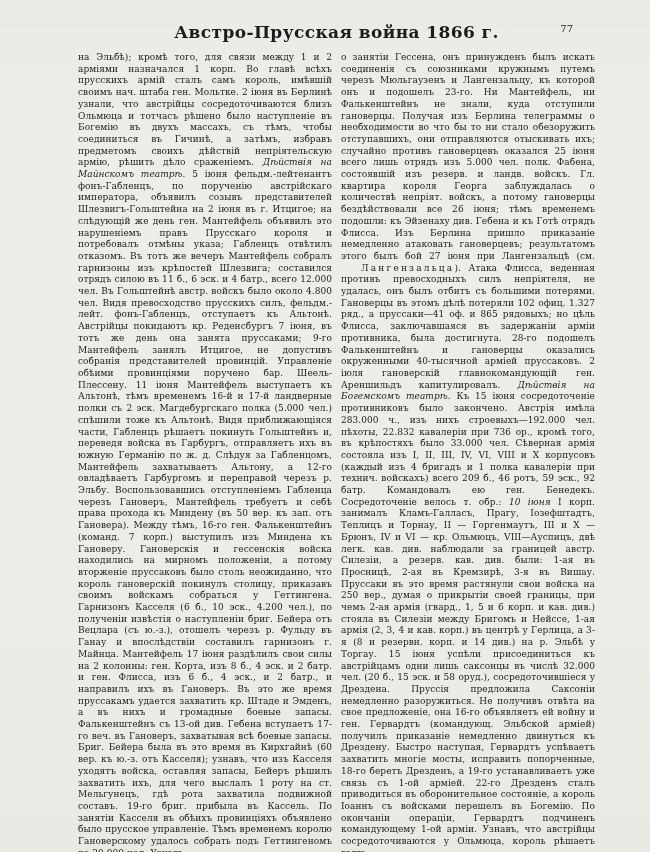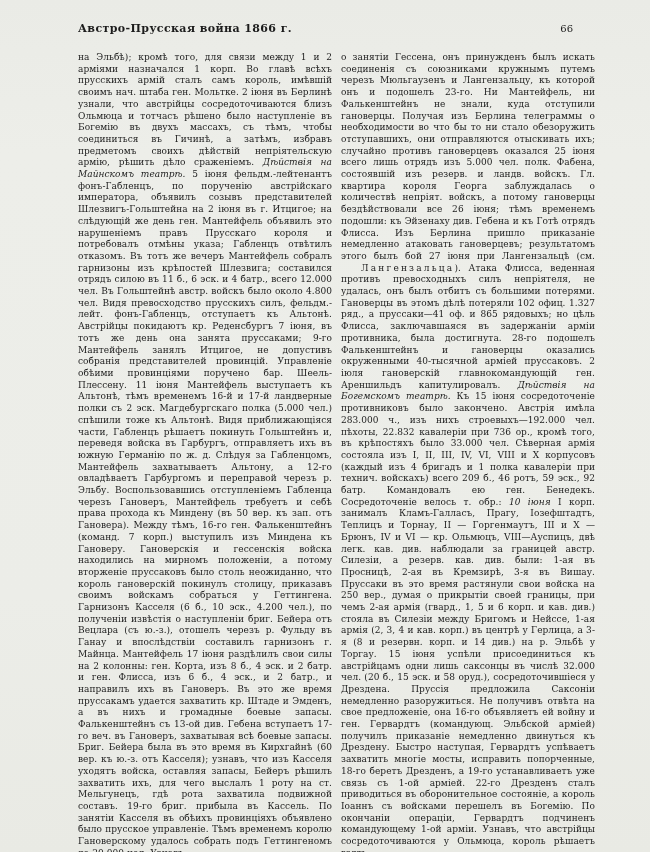--- a/index.html
+++ b/index.html
@@ -21,22 +21,22 @@
     position: relative;
     width: 650px; height: 852px;
     padding-top: 22px;
   }
   .header {
     position: relative;
     margin: 0 55px 0 78px;
     height: 18px;
   }
   .running-title {
-    text-align: left;
-    font-size: 11px;
+    text-align: center;
+    font-size: 17px;
     font-weight: bold;
     letter-spacing: 0.4px;
     white-space: nowrap;
   }
   .page-number {
     position: absolute;
     top: 1px;
     right: 22px;
     font-size: 10px;
   }
@@ -57,19 +57,19 @@
   .run-normal { font-style: normal; }
   .run-italic { font-style: italic; }
   .run-spaced { letter-spacing: 2.2px; margin-left: 20px; }
 </style>
 </head>
 <body>
 
 <div class="page">
   <div class="header">
     <div class="running-title">Австро-Прусская война 1866 г.</div>
-    <div class="page-number">66</div>
+    <div class="page-number">77</div>
   </div>
   <div class="columns">
     <div class="col"><span class="run-normal">на Эльбѣ); кромѣ того, для связи между 1 и 2 арміями назначался 1 корп. Во главѣ всѣхъ прусскихъ армій сталъ самъ король, имѣвшій своимъ нач. штаба ген. Мольтке. 2 іюня въ Берлинѣ узнали, что австрійцы сосредоточиваются близъ Ольмюца и тотчасъ рѣшено было наступленіе въ Богемію въ двухъ массахъ, съ тѣмъ, чтобы соединиться въ Гичинѣ, а затѣмъ, избравъ предметомъ своихъ дѣйствій непріятельскую армію, рѣшить дѣло сраженіемъ. </span><span class="run-italic">Дѣйствія на Майнскомъ театрѣ.</span><span class="run-normal"> 5 іюня фельдм.-лейтенантъ фонъ-Габленцъ, по порученію австрійскаго императора, объявилъ созывъ представителей Шлезвигъ-Гольштейна на 2 іюня въ г. Итцигое; на слѣдующій же день ген. Мантейфель объявилъ это нарушеніемъ правъ Прусскаго короля и потребовалъ отмѣны указа; Габленцъ отвѣтилъ отказомъ. Въ тотъ же вечеръ Мантейфель собралъ гарнизоны изъ крѣпостей Шлезвига; составился отрядъ силою въ 11 б., 6 эск. и 4 батр., всего 12.000 чел. Въ Гольштейнѣ австр. войскъ было около 4.800 чел. Видя превосходство прусскихъ силъ, фельдм.-лейт. фонъ-Габленцъ, отступаетъ къ Альтонѣ. Австрійцы покидаютъ кр. Реденсбургъ 7 іюня, въ тотъ же день она занята пруссаками; 9-го Мантейфель занялъ Итцигое, не допустивъ собранія представителей провинцій. Управленіе обѣими провинціями поручено бар. Шеель-Плессену. 11 іюня Мантейфель выступаетъ къ Альтонѣ, тѣмъ временемъ 16-й и 17-й ландверные полки съ 2 эск. Магдебургскаго полка (5.000 чел.) спѣшили тоже къ Альтонѣ. Видя приближающіяся части, Габленцъ рѣшаетъ покинуть Гольштейнъ и, переведя войска въ Гарбургъ, отправляетъ ихъ въ южную Германію по ж. д. Слѣдуя за Габленцомъ, Мантейфель захватываетъ Альтону, а 12-го овладѣваетъ Гарбургомъ и переправой черезъ р. Эльбу. Воспользовавшись отступленіемъ Габленца черезъ Гановеръ, Мантейфель требуетъ и себѣ права прохода къ Миндену (въ 50 вер. къ зап. отъ Гановера). Между тѣмъ, 16-го ген. Фалькенштейнъ (команд. 7 корп.) выступилъ изъ Миндена къ Гановеру. Гановерскія и гессенскія войска находились на мирномъ положеніи, а потому вторженіе пруссаковъ было столь неожиданно, что король гановерскій покинулъ столицу, приказавъ своимъ войскамъ собраться у Геттингена. Гарнизонъ Касселя (6 б., 10 эск., 4.200 чел.), по полученіи извѣстія о наступленіи бриг. Бейера отъ Вецлара (съ ю.-з.), отошелъ черезъ р. Фульду въ Ганау и впослѣдствіи составилъ гарнизонъ г. Майнца. Мантейфель 17 іюня раздѣлилъ свои силы на 2 колонны: ген. Корта, изъ 8 б., 4 эск. и 2 батр. и ген. Флисса, изъ 6 б., 4 эск., и 2 батр., и направилъ ихъ въ Гановеръ. Въ это же время пруссакамъ удается захватить кр. Штаде и Эмденъ, а въ нихъ и громадные боевые запасы. Фалькенштейнъ съ 13-ой див. Гебена вступаетъ 17-го веч. въ Гановеръ, захватывая всѣ боевые запасы. Бриг. Бейера была въ это время въ Кирхгайнѣ (60 вер. къ ю.-з. отъ Касселя); узнавъ, что изъ Касселя уходятъ войска, оставляя запасы, Бейеръ рѣшилъ захватить ихъ, для чего выслалъ 1 роту на ст. Мельгунецъ, гдѣ рота захватила подвижной составъ. 19-го бриг. прибыла въ Кассель. По занятіи Касселя въ обѣихъ провинціяхъ объявлено было прусское управленіе. Тѣмъ временемъ королю Гановерскому удалось собрать подъ Геттингеномъ до 20.000 чел. Узнавъ</span></div>
     <div class="col"><span class="run-normal">о занятіи Гессена, онъ принужденъ былъ искать соединенія съ союзниками кружнымъ путемъ черезъ Мюльгаузенъ и Лангензальцу, къ которой онъ и подошелъ 23-го. Ни Мантейфель, ни Фалькенштейнъ не знали, куда отступили гановерцы. Получая изъ Берлина телеграммы о необходимости во что бы то ни стало обезоружить отступавшихъ, они отправляются отыскивать ихъ; случайно противъ гановерцевъ оказался 25 іюня всего лишь отрядъ изъ 5.000 чел. полк. Фабена, состоявшій изъ резерв. и ландв. войскъ. Гл. квартира короля Георга заблуждалась о количествѣ непріят. войскъ, а потому гановерцы бездѣйствовали все 26 іюня; тѣмъ временемъ подошли: къ Эйзенаху див. Гебена и къ Готѣ отрядъ Флисса. Изъ Берлина пришло приказаніе немедленно атаковать гановерцевъ; результатомъ этого былъ бой 27 іюня при Лангензальцѣ (см. </span><span class="run-spaced">Лангензальца</span><span class="run-normal">). Атака Флисса, веденная противъ превосходныхъ силъ непріятеля, не удалась, онъ былъ отбитъ съ большими потерями. Гановерцы въ этомъ дѣлѣ потеряли 102 офиц. 1.327 ряд., а пруссаки—41 оф. и 865 рядовыхъ; но цѣль Флисса, заключавшаяся въ задержаніи арміи противника, была достигнута. 28-го подошелъ Фалькенштейнъ и гановерцы оказались окруженными 40-тысячной арміей пруссаковъ. 2 іюля гановерскій главнокомандующій ген. Ареншильдъ капитулировалъ. </span><span class="run-italic">Дѣйствія на Богемскомъ театрѣ.</span><span class="run-normal"> Къ 15 іюня сосредоточеніе противниковъ было закончено. Австрія имѣла 283.000 ч., изъ нихъ строевыхъ—192.000 чел. пѣхоты, 22.832 кавалеріи при 736 ор., кромѣ того, въ крѣпостяхъ было 33.000 чел. Сѣверная армія состояла изъ I, II, III, IV, VI, VIII и X корпусовъ (каждый изъ 4 бригадъ и 1 полка кавалеріи при технич. войскахъ) всего 209 б., 46 ротъ, 59 эск., 92 батр. Командовалъ ею ген. Бенедекъ. Сосредоточеніе велось т. обр.: </span><span class="run-italic">10 іюня</span><span class="run-normal"> I корп. занималъ Кламъ-Галласъ, Прагу, Іозефштадтъ, Теплицъ и Торнау, II — Горгенмаутъ, III и X — Брюнъ, IV и VI — кр. Ольмюцъ, VIII—Ауспицъ, двѣ легк. кав. див. наблюдали за границей австр. Силезіи, а резерв. кав. див. были: 1-ая въ Просницѣ, 2-ая въ Кремзирѣ, 3-я въ Вишау. Пруссаки въ это время растянули свои войска на 250 вер., думая о прикрытіи своей границы, при чемъ 2-ая армія (гвард., 1, 5 и 6 корп. и кав. див.) стояла въ Силезіи между Бригомъ и Нейссе, 1-ая армія (2, 3, 4 и кав. корп.) въ центрѣ у Герлица, а 3-я (8 и резервн. корп. и 14 див.) на р. Эльбѣ у Торгау. 15 іюня успѣли присоединиться къ австрійцамъ одни лишь саксонцы въ числѣ 32.000 чел. (20 б., 15 эск. и 58 оруд.), сосредоточившіеся у Дрездена. Пруссія предложила Саксоніи немедленно разоружиться. Не получивъ отвѣта на свое предложеніе, она 16-го объявляетъ ей войну и ген. Гервардтъ (командующ. Эльбской арміей) получилъ приказаніе немедленно двинуться къ Дрездену. Быстро наступая, Гервардтъ успѣваетъ захватить многіе мосты, исправить попорченные, 18-го беретъ Дрезденъ, а 19-го устанавливаетъ уже связь съ 1-ой арміей. 22-го Дрезденъ сталъ приводиться въ оборонительное состояніе, а король Іоаннъ съ войсками перешелъ въ Богемію. По окончаніи операціи, Гервардтъ подчиненъ командующему 1-ой арміи. Узнавъ, что австрійцы сосредоточиваются у Ольмюца, король рѣшаетъ взять</span></div>
   </div>
 </div>
 
 </body></html>

